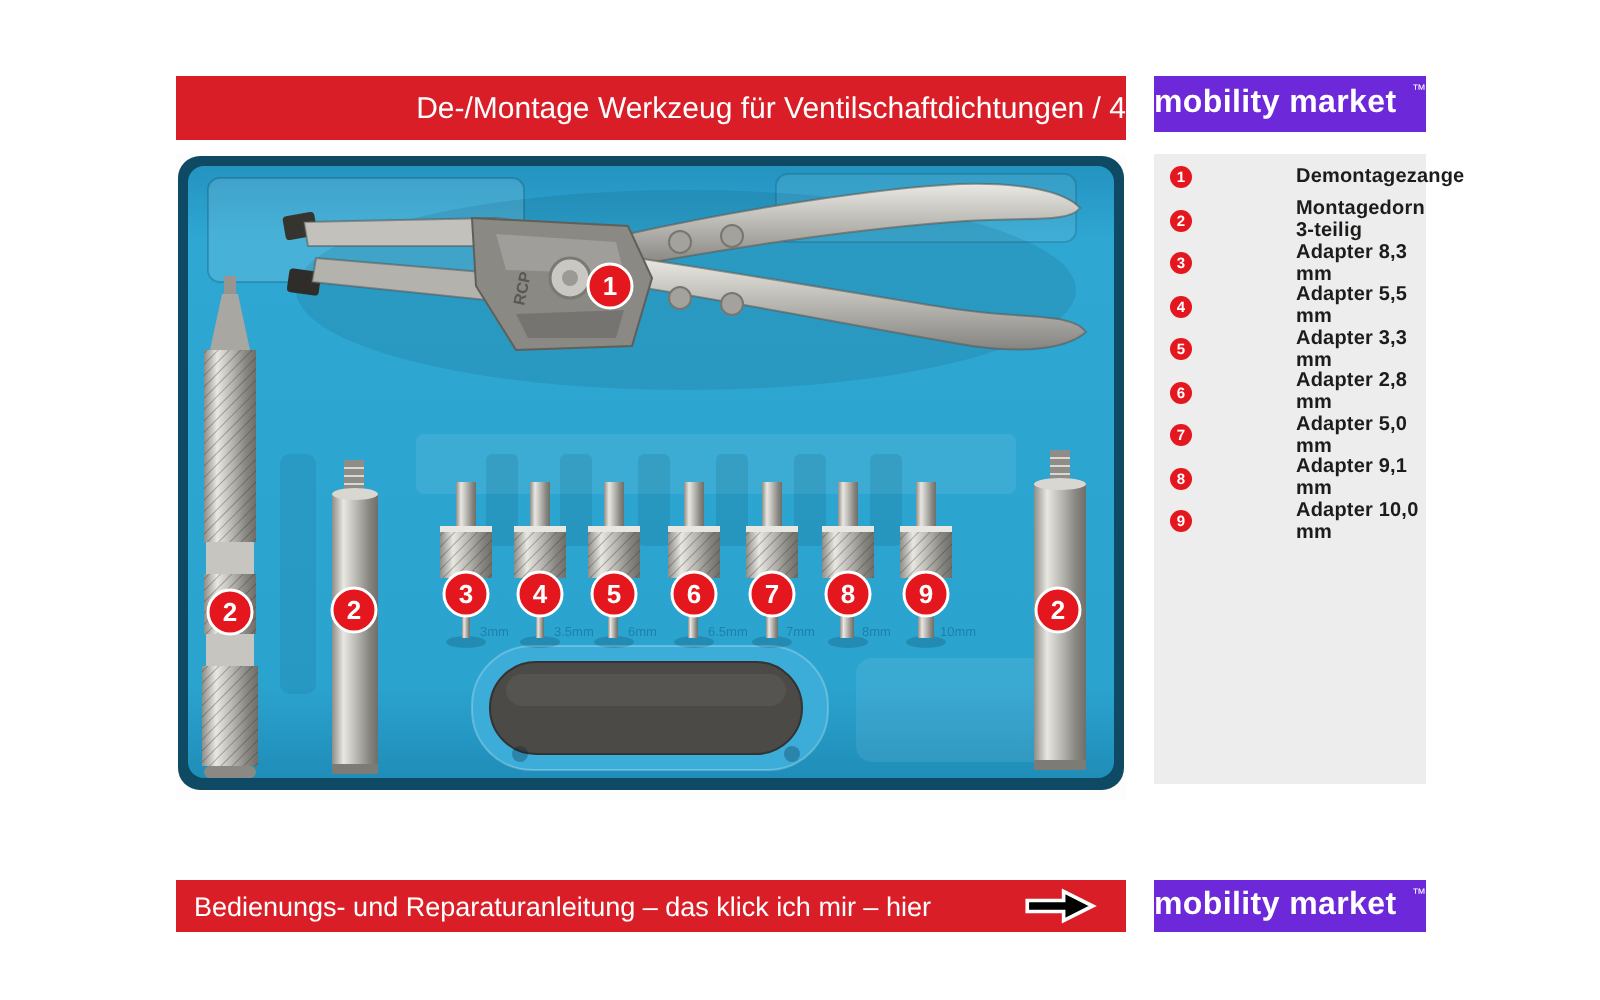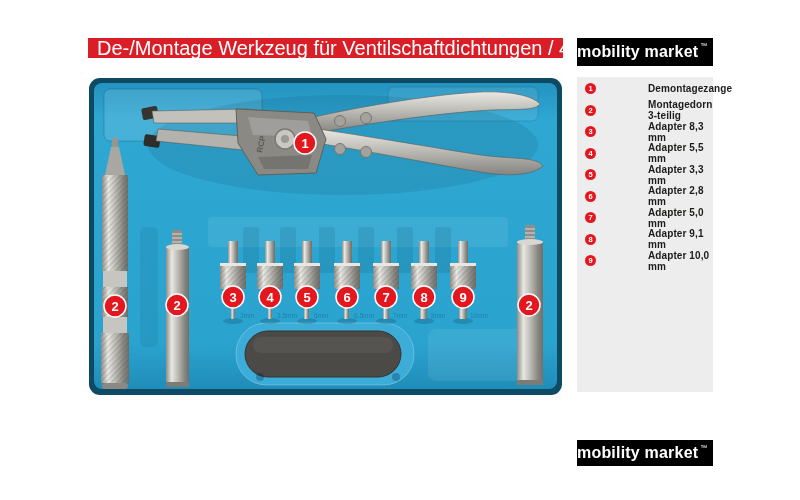--- a/index.html
+++ b/index.html
@@ -1,25 +1,25 @@
 <!DOCTYPE html>
 <html><head>
 <meta charset="utf-8">
 <style>
   * { margin:0; padding:0; box-sizing:border-box; }
   html,body { background:#ffffff; }
   body { width:800px; height:500px; font-family:"Liberation Sans", sans-serif; }
   .page { position:relative; width:800px; height:500px; background:#ffffff; overflow:hidden; }
 
   .banner { position:absolute; background:#da1e28; color:#ffffff; display:flex; align-items:center; white-space:nowrap; }
-  .banner-top { left:88px; top:38px; width:475px; height:20px; padding-left:9px; font-size:20px; }
+  .banner-top { left:88px; top:38px; width:475px; height:32px; padding-left:9px; font-size:15px;justify-content:flex-end; }
   .banner-bottom { left:88px; top:440px; width:475px; height:26px; padding-left:9px; font-size:13.5px; cursor:pointer; }
   .arrow-icon { margin-left:auto; margin-right:14px; display:block; }
 
-  .logo { position:absolute; left:577px; width:136px; background:#000000; color:#ffffff; display:flex; align-items:center; justify-content:flex-start; }
+  .logo { position:absolute; left:577px; width:136px; background:#6d28d9; color:#ffffff; display:flex; align-items:center; justify-content:space-between; }
   .logo-top { top:38px; height:28px; }
   .logo-bottom { top:440px; height:26px; }
   .logo .name { font-weight:bold; font-size:16px; letter-spacing:0.2px; }
   .logo .tm { font-size:7px; align-self:flex-start; margin-top:4px; margin-left:2px; }
 
   .sidebar { position:absolute; left:577px; top:77px; width:136px; height:315px; background:#ededed; padding:1px 0 0 8px; }
   .part-row { display:flex; align-items:center; height:21.5px; gap:5px; }
   .part-badge { flex:0 0 11px; width:11px; height:11px; border-radius:50%; background:#e4161e; color:#fff;
                 font-size:7.5px; font-weight:bold; display:flex; align-items:center; justify-content:center; line-height:1; }
   .part-label { font-size:10px; font-weight:bold; color:#1c1c1a; letter-spacing:0.1px;padding-left:47px; }
@@ -301,19 +301,25 @@
     <div class="part-row">
       <span class="part-badge">8</span>
       <span class="part-label">Adapter 9,1 mm</span>
     </div>
     <div class="part-row">
       <span class="part-badge">9</span>
       <span class="part-label">Adapter 10,0 mm</span>
     </div>
   </div>
 
+  <div class="banner banner-bottom">
+    <span>Bedienungs- und Reparaturanleitung – das klick ich mir – hier</span>
+    <svg class="arrow-icon" width="38" height="20" viewBox="0 0 40 22">
+      <path d="M2,8 L22,8 L22,3 L38,11 L22,19 L22,14 L2,14 Z" fill="#000000" stroke="#ffffff" stroke-width="2"></path>
+    </svg>
+  </div>
 
   <div class="logo logo-bottom">
     <span class="name">mobility market</span>
     <span class="tm">™</span>
   </div>
 
 </div>
 
 </body></html>

